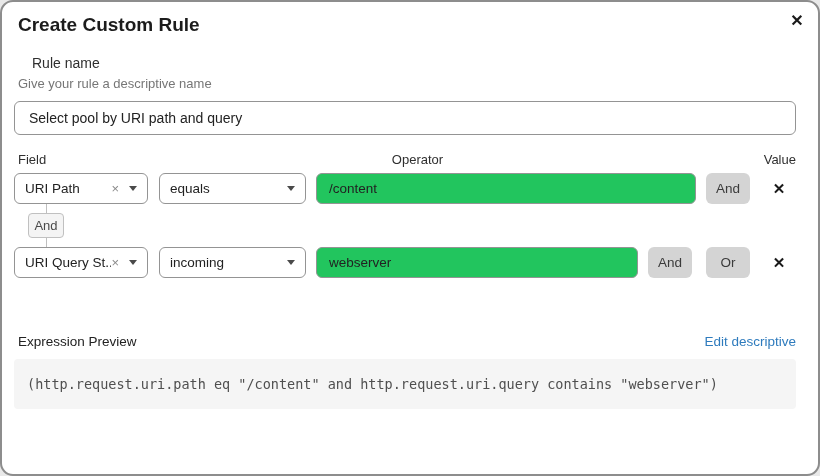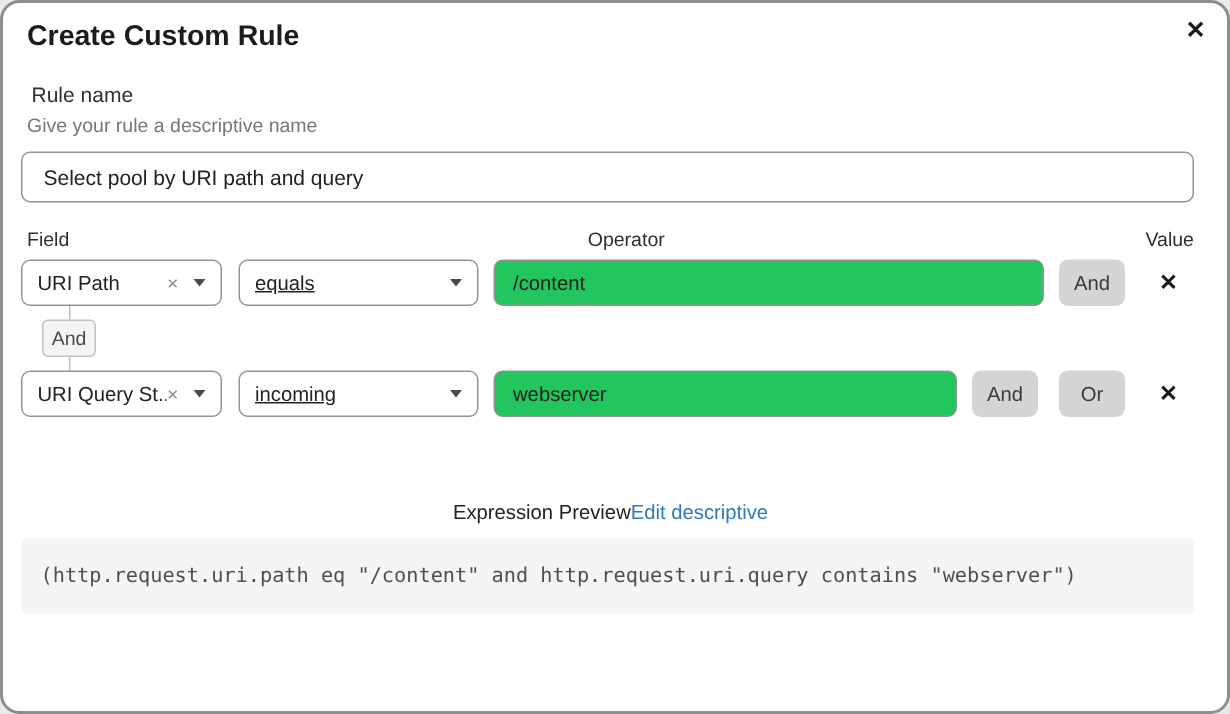--- a/index.html
+++ b/index.html
@@ -25,21 +25,21 @@
   .close-btn {
     position: absolute; top: 6px; right: 8px;
     width: 26px; height: 26px;
     background: none; border: none; cursor: pointer;
     font-family: "Liberation Sans", sans-serif;
     font-size: 16px; font-weight: 700; color: #1a1a1a;
     line-height: 26px; text-align: center;
   }
   .content { margin: 0 22px 0 12px; }
   .field-label {
-    margin: 17px 0 0 7px;
+    margin: 17px 0 0 18px;
     font-size: 14px; color: #2f2f2f; line-height: 16px;
   }
   .hint {
     margin: 5px 0 0 4px;
     font-size: 13px; color: #767676; line-height: 15px;
   }
   .text-input {
     display: block; width: 100%;
     height: 31px; margin-top: 10px;
     border: 1px solid #949494; border-radius: 6px;
@@ -63,21 +63,21 @@
     height: 31px; padding-right: 8px;
   }
   .row-1 { margin-top: 6px; }
   .select {
     display: flex; align-items: center;
     height: 31px; border: 1px solid #949494; border-radius: 6px;
     background: #ffffff; padding: 0 10px; cursor: pointer;
     font-size: 13.5px; color: #222222;
   }
   .select-field { width: 134px; }
-  .select-operator { width: 160px; margin-left: 11px; text-decoration: underline; }
+  .select-operator { width: 147px; margin-left: 11px; }
   .select .sel-text { flex: 1; white-space: nowrap; overflow: hidden; }
   .clear-x {
     font-size: 13px; color: #8a8a8a; margin-right: 10px; line-height: 1;
   }
   .caret {
     width: 0; height: 0;
     border-left: 4.5px solid transparent;
     border-right: 4.5px solid transparent;
     border-top: 5.5px solid #4a4a4a;
     flex: none;
@@ -106,21 +106,21 @@
   }
   .connector { margin-left: 14px; width: 36px; display: flex; flex-direction: column; align-items: center; }
   .connector .v-line { width: 1px; height: 9px; background: #bfbfbf; }
   .connector-badge {
     width: 36px; height: 25px;
     background: #f4f4f4; border: 1px solid #c0c0c0; border-radius: 4px;
     font-size: 13px; color: #4a4a4a;
     display: flex; align-items: center; justify-content: center;
   }
   .preview-row {
-    display: flex; align-items: flex-end; justify-content: center;
+    display: flex; align-items: flex-end; justify-content: space-between;
     margin-top: 56px;
   }
   .preview-label { font-size: 13.5px; color: #222222; margin-left: 4px; line-height: 16px; }
   .edit-link {
     font-size: 13.5px; color: #2e7bbd; text-decoration: none; line-height: 16px; cursor: pointer;
   }
   .code-block {
     margin-top: 9px; height: 50px;
     background: #f5f5f5; border-radius: 4px;
     display: flex; align-items: center;

